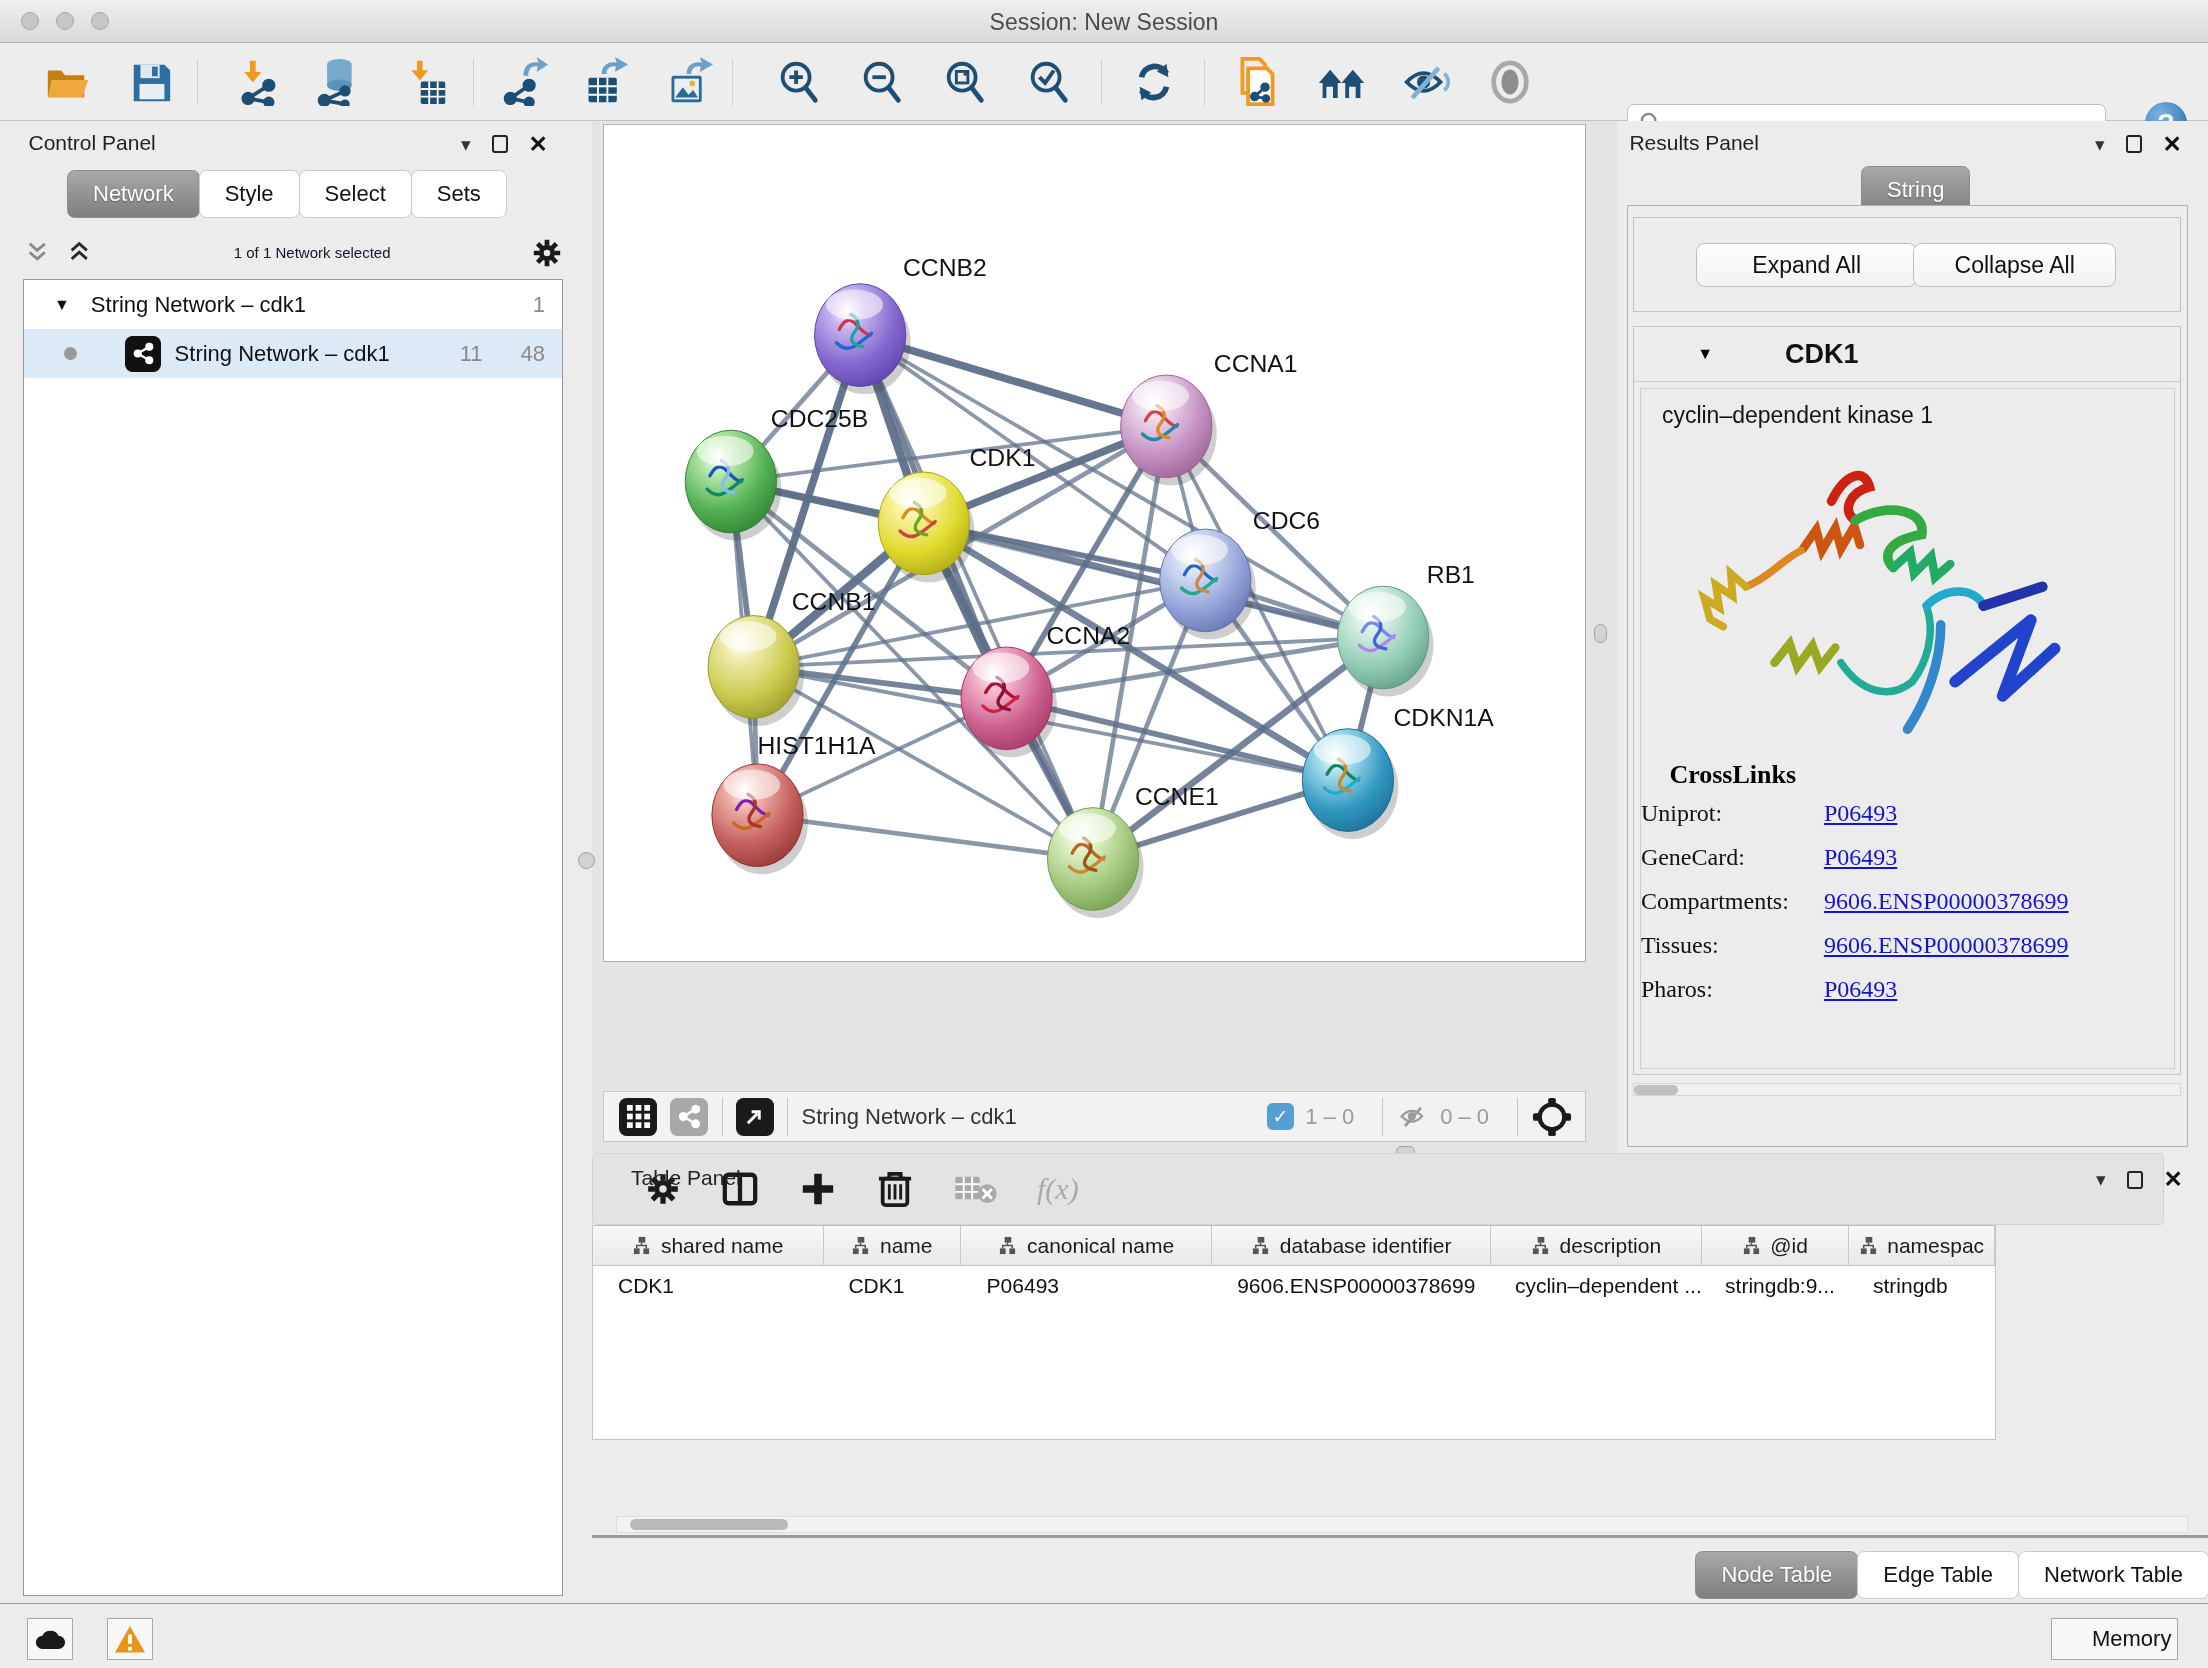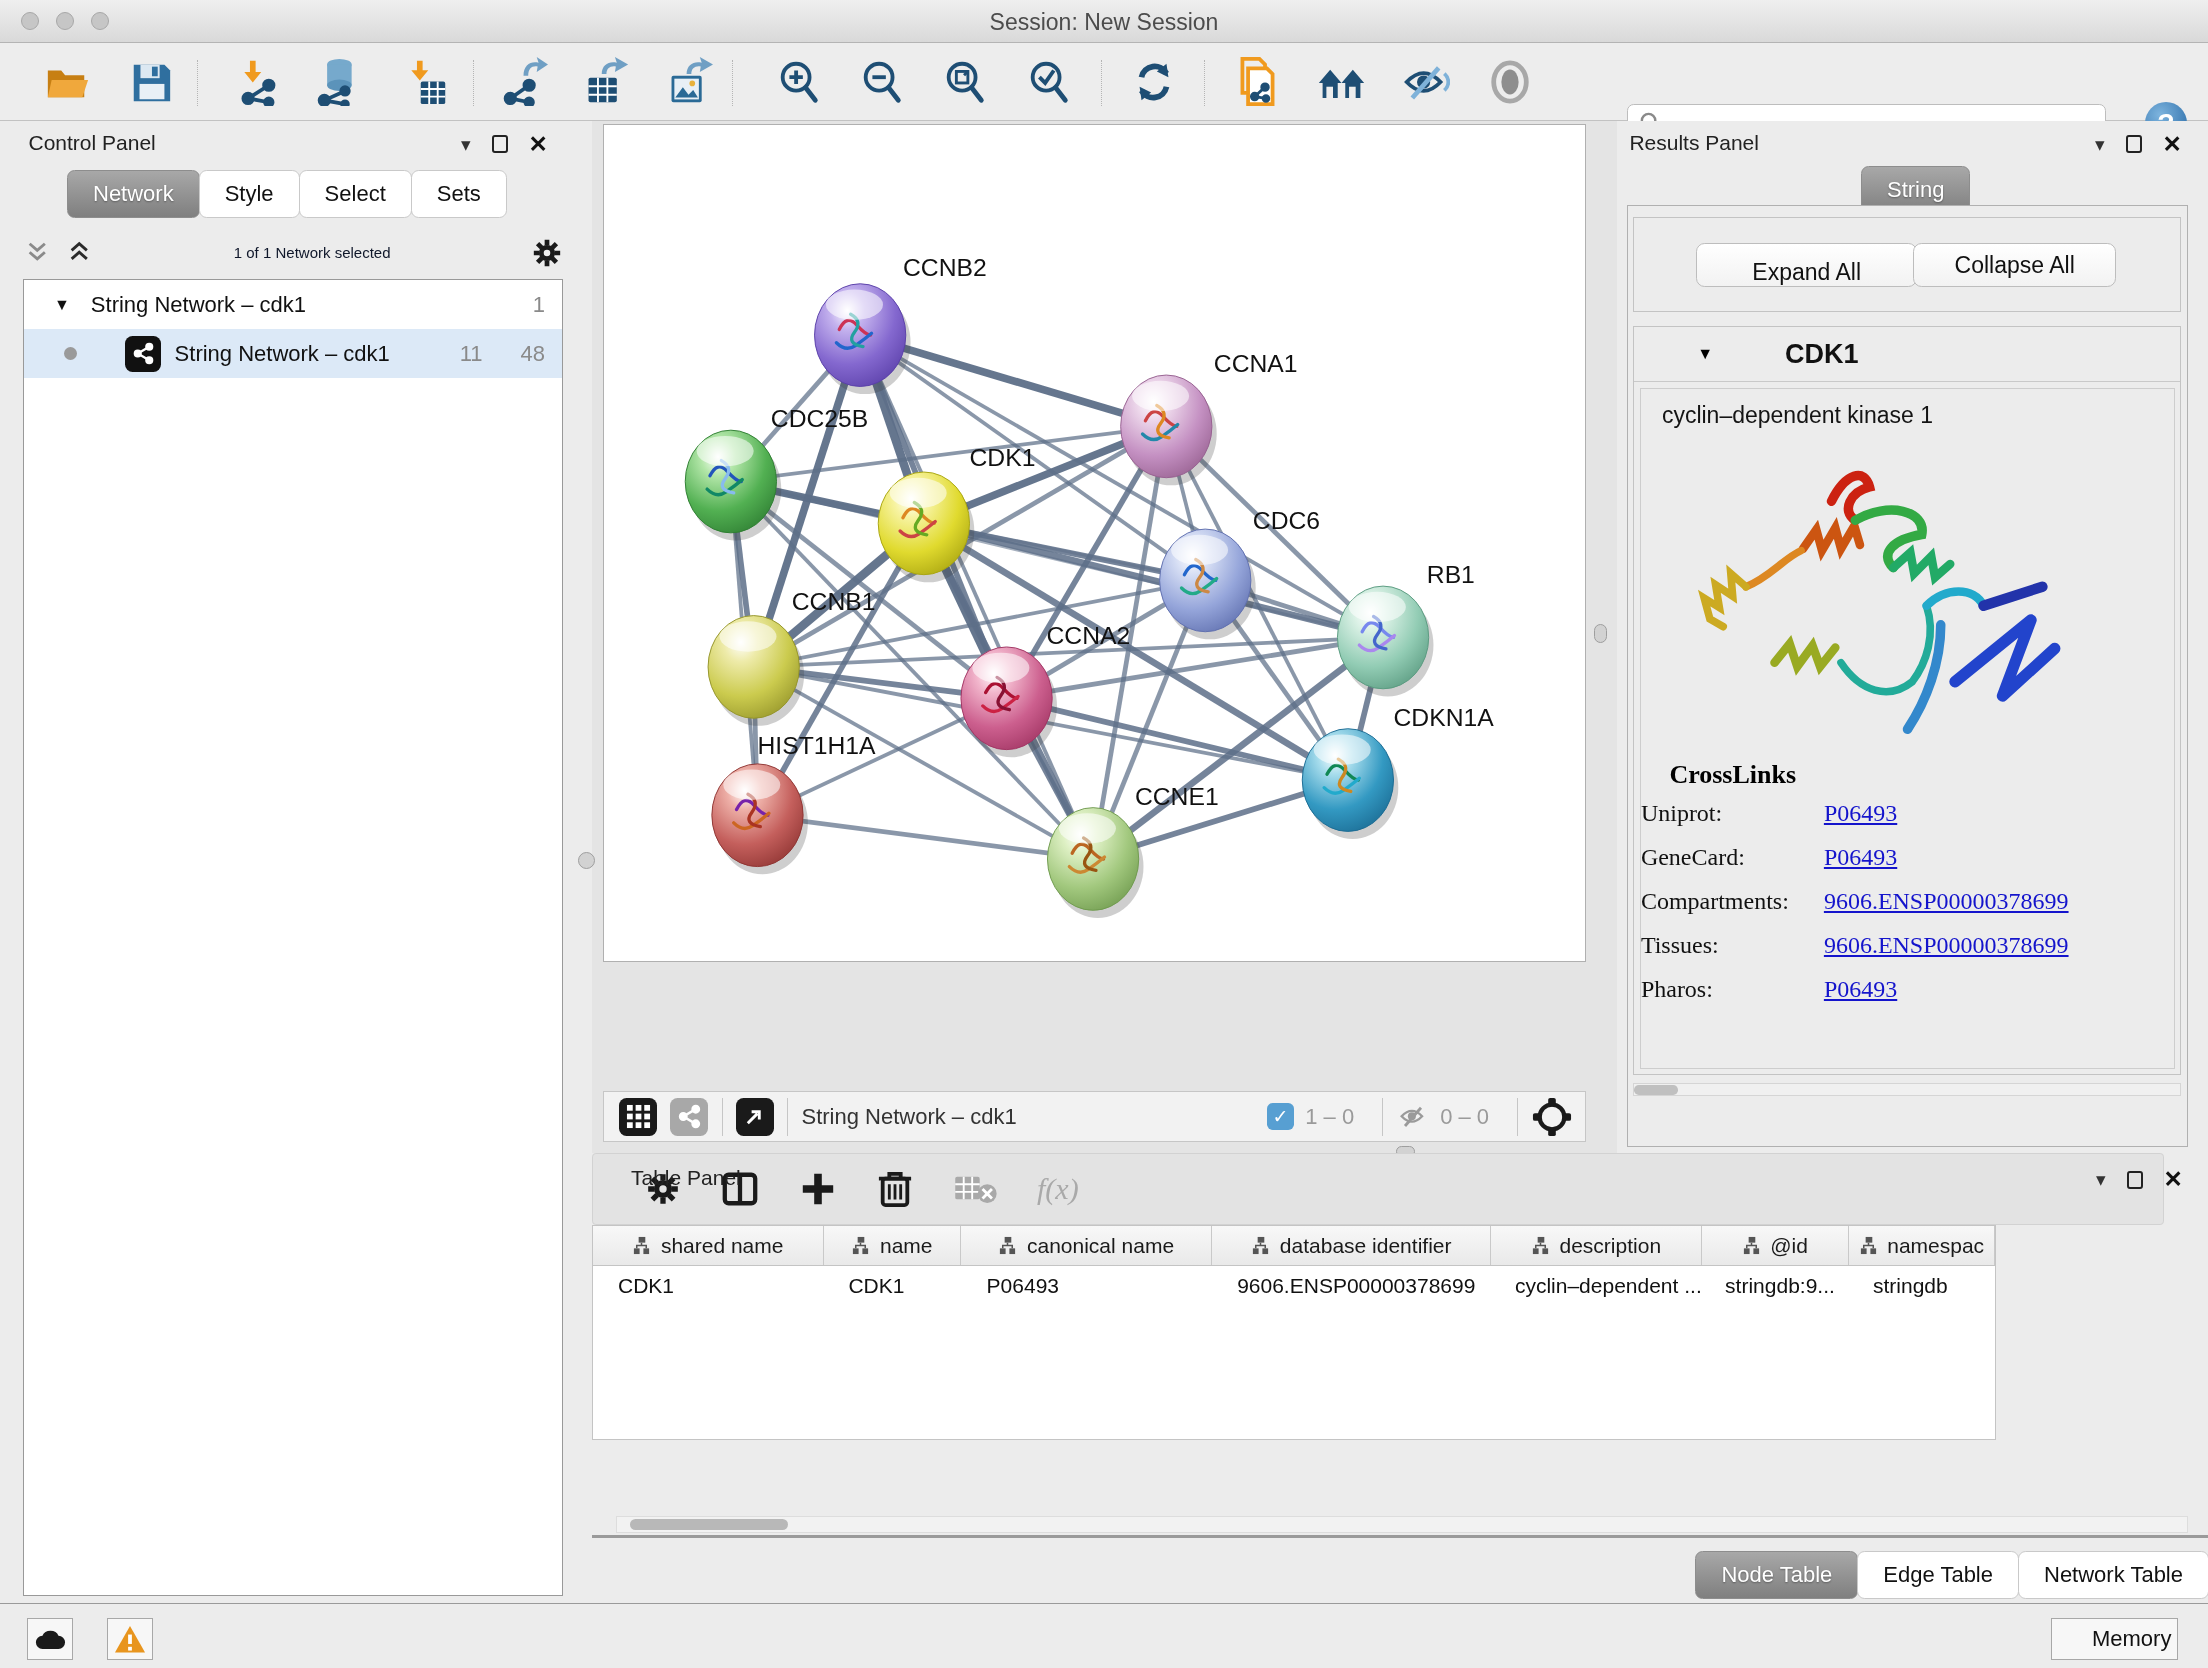--- a/index.html
+++ b/index.html
@@ -623,21 +623,21 @@
   <div class="abs panel-icons" style="left:478px; top:9.5px;">
     <span class="pi-collapse">▾</span>
     <span class="pi-float"></span>
     <span class="pi-close">✕</span>
   </div>
   <div id="rp-tab" class="abs">
     <span class="tab active">String</span>
   </div>
   <div id="rp-box" class="abs">
     <div id="rp-btnrow" class="abs">
-      <div class="rp-btn abs" style="left:62px; width:221px;align-items:flex-end;">
+      <div class="rp-btn abs" style="left:62px; width:221px;">
         <span>Expand All</span>
       </div>
       <div class="rp-btn abs" style="left:279px; width:203px;">
         <span>Collapse All</span>
       </div>
     </div>
     <div id="rp-section" class="abs">
       <div id="rp-sec-head">
         <span style="margin-left:63px; font-size:16px;">▼</span>
         <span id="rp-gene" style="margin-left:72px;">CDK1</span>

